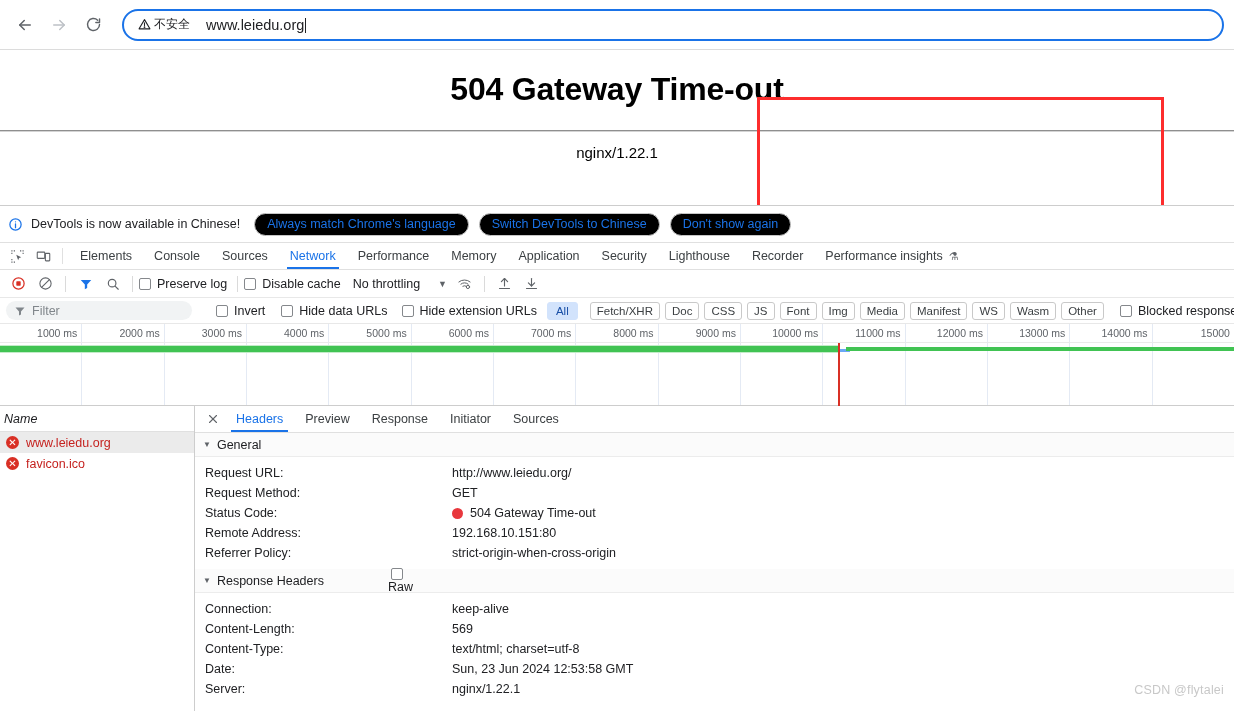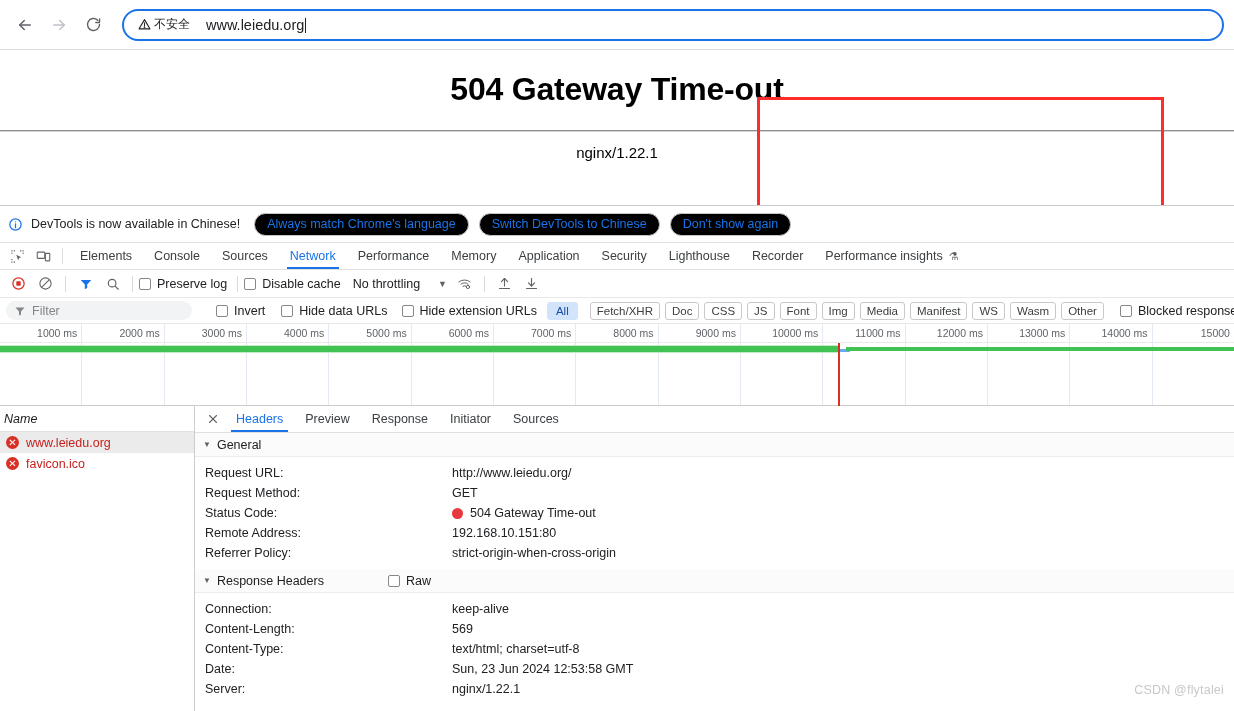--- a/index.html
+++ b/index.html
@@ -374,21 +374,21 @@
     height: 24px;
     display: flex;
     align-items: center;
     padding-left: 8px;
     font-size: 12.5px;
     color: #202124;
     border-bottom: 1px solid #ececec;
     background: #fbfbfb;
   }
   .tri { font-size: 8px; margin-right: 6px; color: #5f6368; }
-  .raw-cb { display: inline-flex; align-items: center; margin-left: 64px; font-size: 12.5px; }
+  .raw-cb { display: inline-flex; align-items: center; margin-left: 64px; font-size: 12.5px; flex-direction: column; }
   .raw-cb .sq {
     width: 12px; height: 12px;
     border: 1px solid #85888c; border-radius: 2px;
     margin-right: 6px; background: #fff;
   }
   .kv {
     display: flex;
     height: 20px;
     align-items: center;
     font-size: 12.5px;

